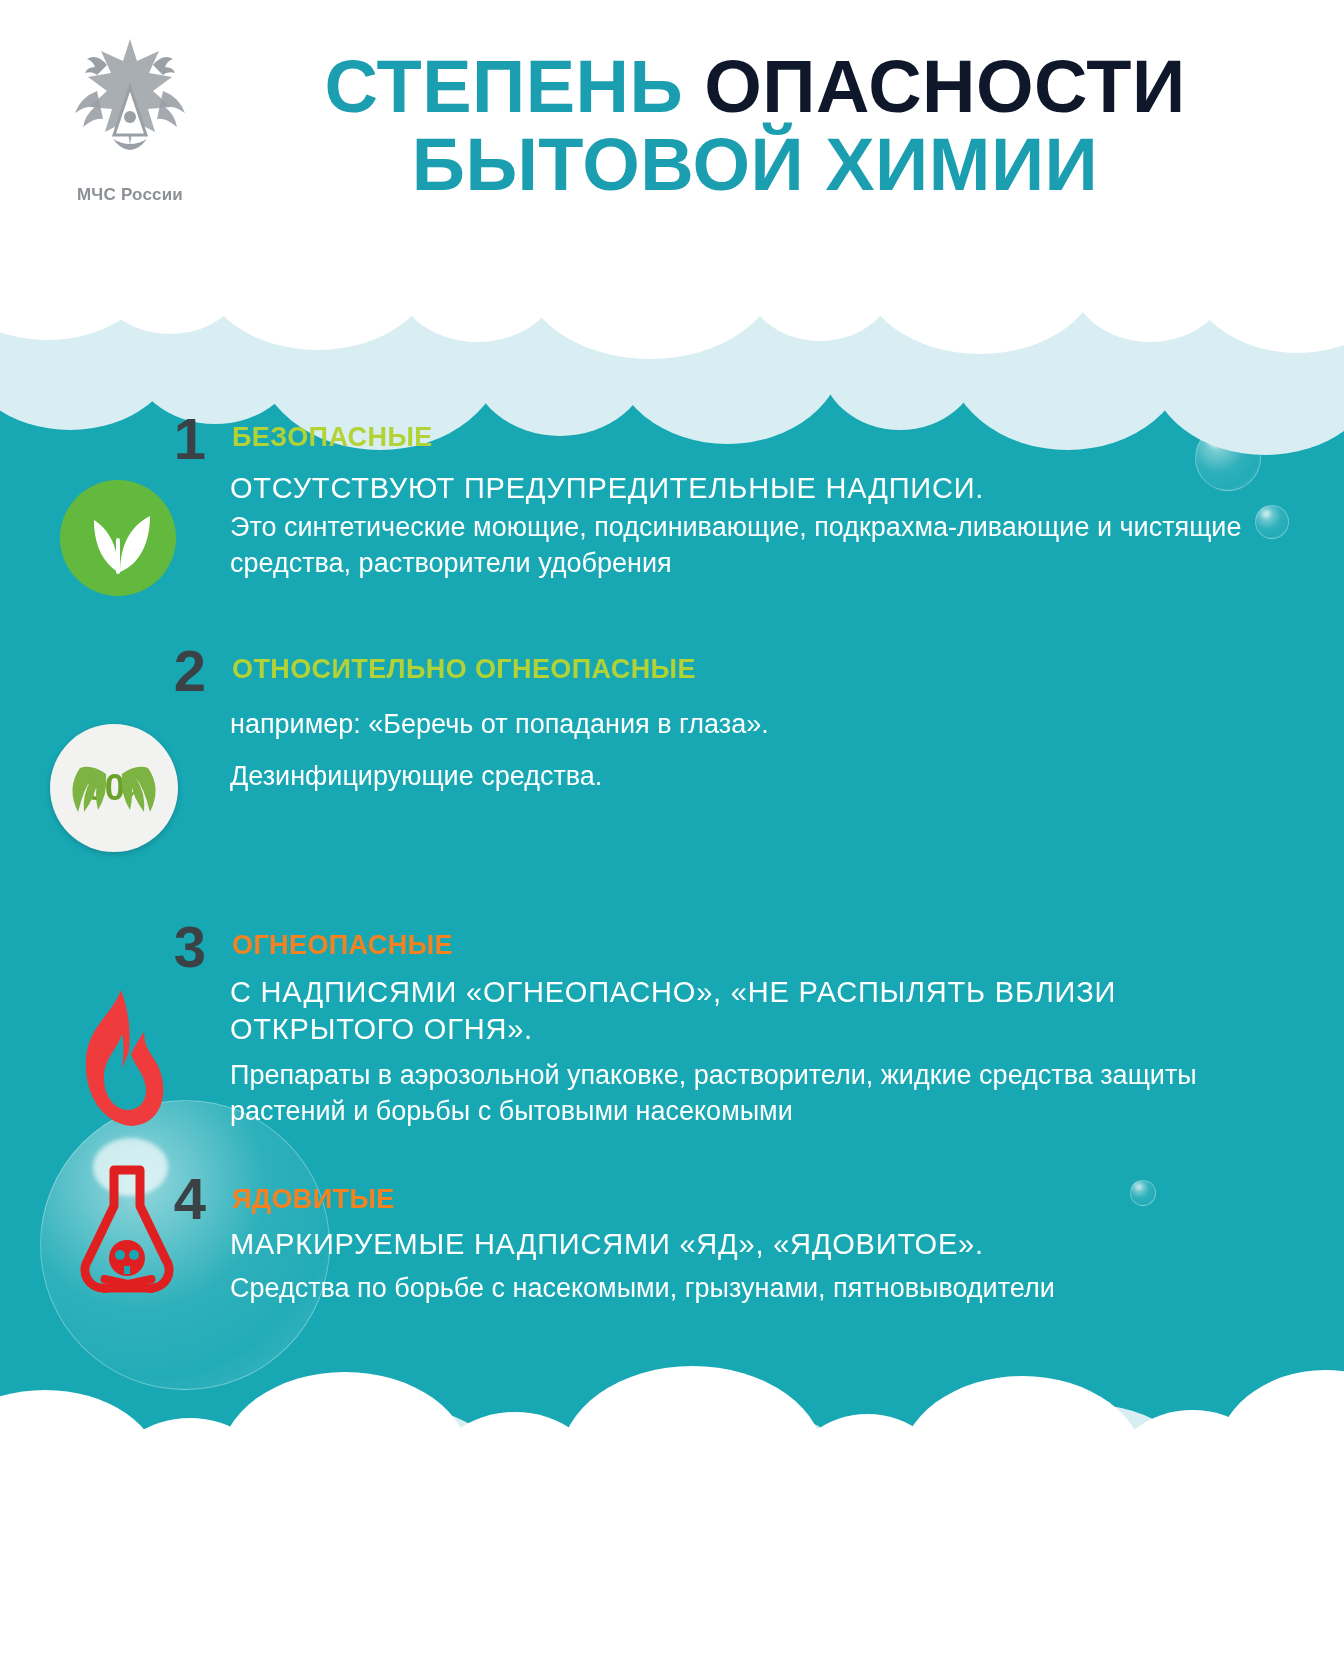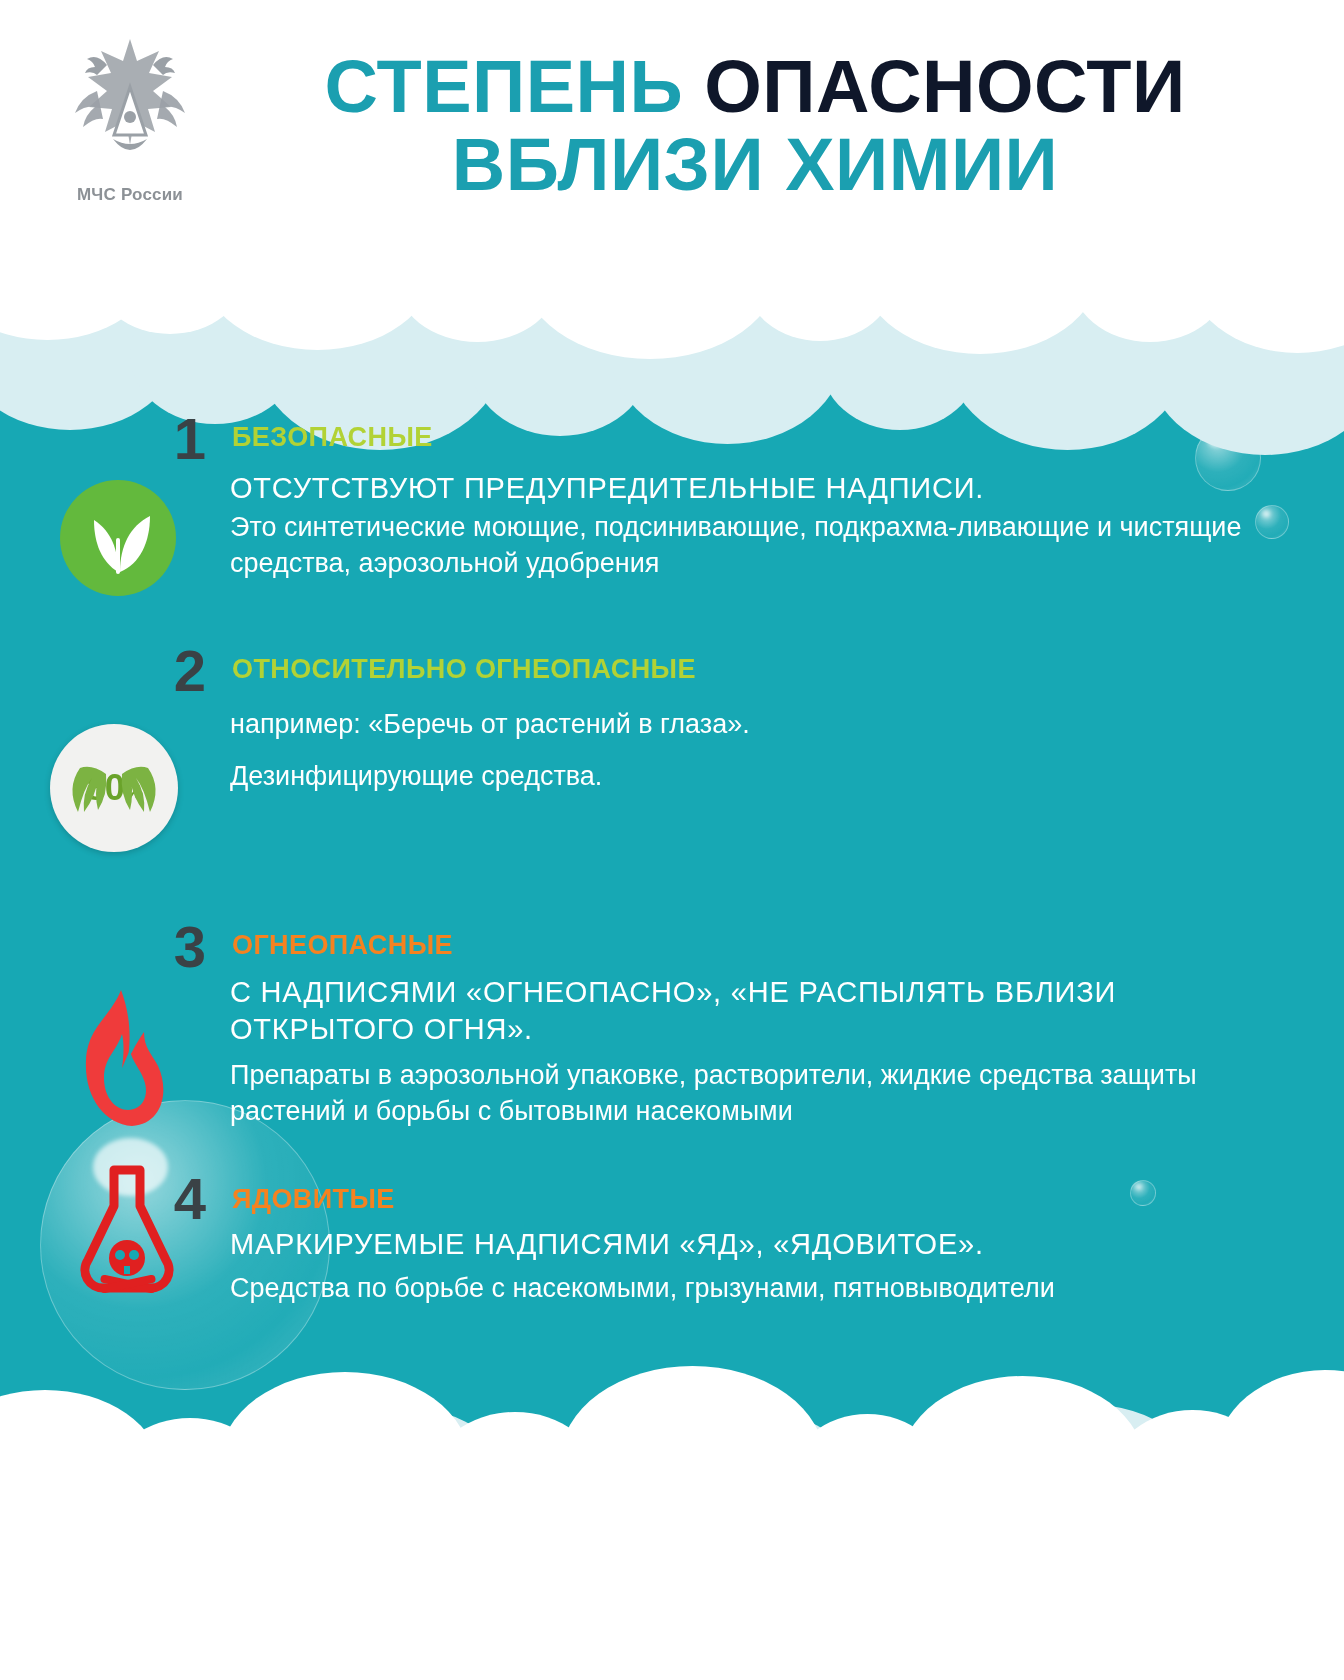--- a/index.html
+++ b/index.html
@@ -240,61 +240,61 @@
         <path d="M46 104 q17 22 34 0 q-17 10 -34 0" fill="#9aa0a6"></path>
       </svg>
     </span>
     <div class="logo-text">МЧС России</div>
   </div>
 
   <div class="title-block">
     <div class="title-line">
       <span class="t-blue">СТЕПЕНЬ </span><span class="t-orange">ОПАСНОСТИ</span>
     </div>
-    <div class="title-line t-blue">ВБЛИЗИ ХИМИИ</div>
+    <div class="title-line t-blue">БЫТОВОЙ ХИМИИ</div>
   </div>
 
   <div class="items">
 
     <div class="item" style="top:0px;">
       <div class="num" style="left:155px; top:10px;">1</div>
       <div class="head h-green" style="top:22px;">БЕЗОПАСНЫЕ</div>
       <div class="icon-slot" style="top:80px;">
         <div class="ic-leaf">
           <svg width="116" height="116" viewBox="0 0 116 116" aria-hidden="true">
             <g fill="#ffffff">
               <path d="M58 92 C58 70 52 52 34 40 C34 64 42 82 58 92 Z"></path>
               <path d="M60 92 C60 66 70 46 90 36 C90 62 80 84 60 92 Z"></path>
               <rect x="56" y="58" width="4" height="36" rx="2"></rect>
             </g>
           </svg>
         </div>
       </div>
       <div class="body" style="top:70px;">
         <div class="caps">ОТСУТСТВУЮТ ПРЕДУПРЕДИТЕЛЬНЫЕ НАДПИСИ.</div>
-        <div class="sub">Это синтетические моющие, подсинивающие, подкрахма-ливающие и чистящие средства, аэрозольной удобрения</div>
+        <div class="sub">Это синтетические моющие, подсинивающие, подкрахма-ливающие и чистящие средства, растворители удобрения</div>
       </div>
     </div>
 
     <div class="item" style="top:232px;">
       <div class="num" style="left:155px; top:10px;">2</div>
       <div class="head h-green" style="top:22px;">ОТНОСИТЕЛЬНО ОГНЕОПАСНЫЕ</div>
       <div class="icon-slot" style="left:50px; top:92px;">
         <div class="ic-badge">
           <svg width="128" height="128" viewBox="0 0 128 128" style="position:absolute;left:0;top:0;" aria-hidden="true">
             <g fill="#7cb342">
               <path d="M30 44 q-14 20 -2 44 q6 -24 14 -34 q-10 16 -8 34 q12 -16 14 -34 q-4 16 0 32 q10 -16 8 -36 q-14 -10 -26 -6 Z"></path>
               <path d="M98 44 q14 20 2 44 q-6 -24 -14 -34 q10 16 8 34 q-12 -16 -14 -34 q4 16 0 32 q-10 -16 -8 -36 q14 -10 26 -6 Z"></path>
             </g>
           </svg>
           <span class="pct"><span>80</span><small>%</small></span>
         </div>
       </div>
       <div class="body" style="top:72px;">
-        <div class="sub">например: «Беречь от растений в глаза».</div>
+        <div class="sub">например: «Беречь от попадания в глаза».</div>
         <div class="sub" style="margin-top:16px;">Дезинфицирующие средства.</div>
       </div>
     </div>
 
     <div class="item" style="top:512px;">
       <div class="num" style="left:155px; top:6px;">3</div>
       <div class="head h-orange" style="top:18px;">ОГНЕОПАСНЫЕ</div>
       <div class="icon-slot" style="left:58px; top:76px;">
         <svg width="126" height="140" viewBox="0 0 126 140" aria-hidden="true">
           <path d="M63 2 C52 30 30 38 28 72 C26 108 46 136 74 138 C104 136 112 104 100 78 C94 66 86 60 86 44 C76 58 74 66 70 70 C74 44 70 20 63 2 Z" fill="#ef3b3b"></path>

